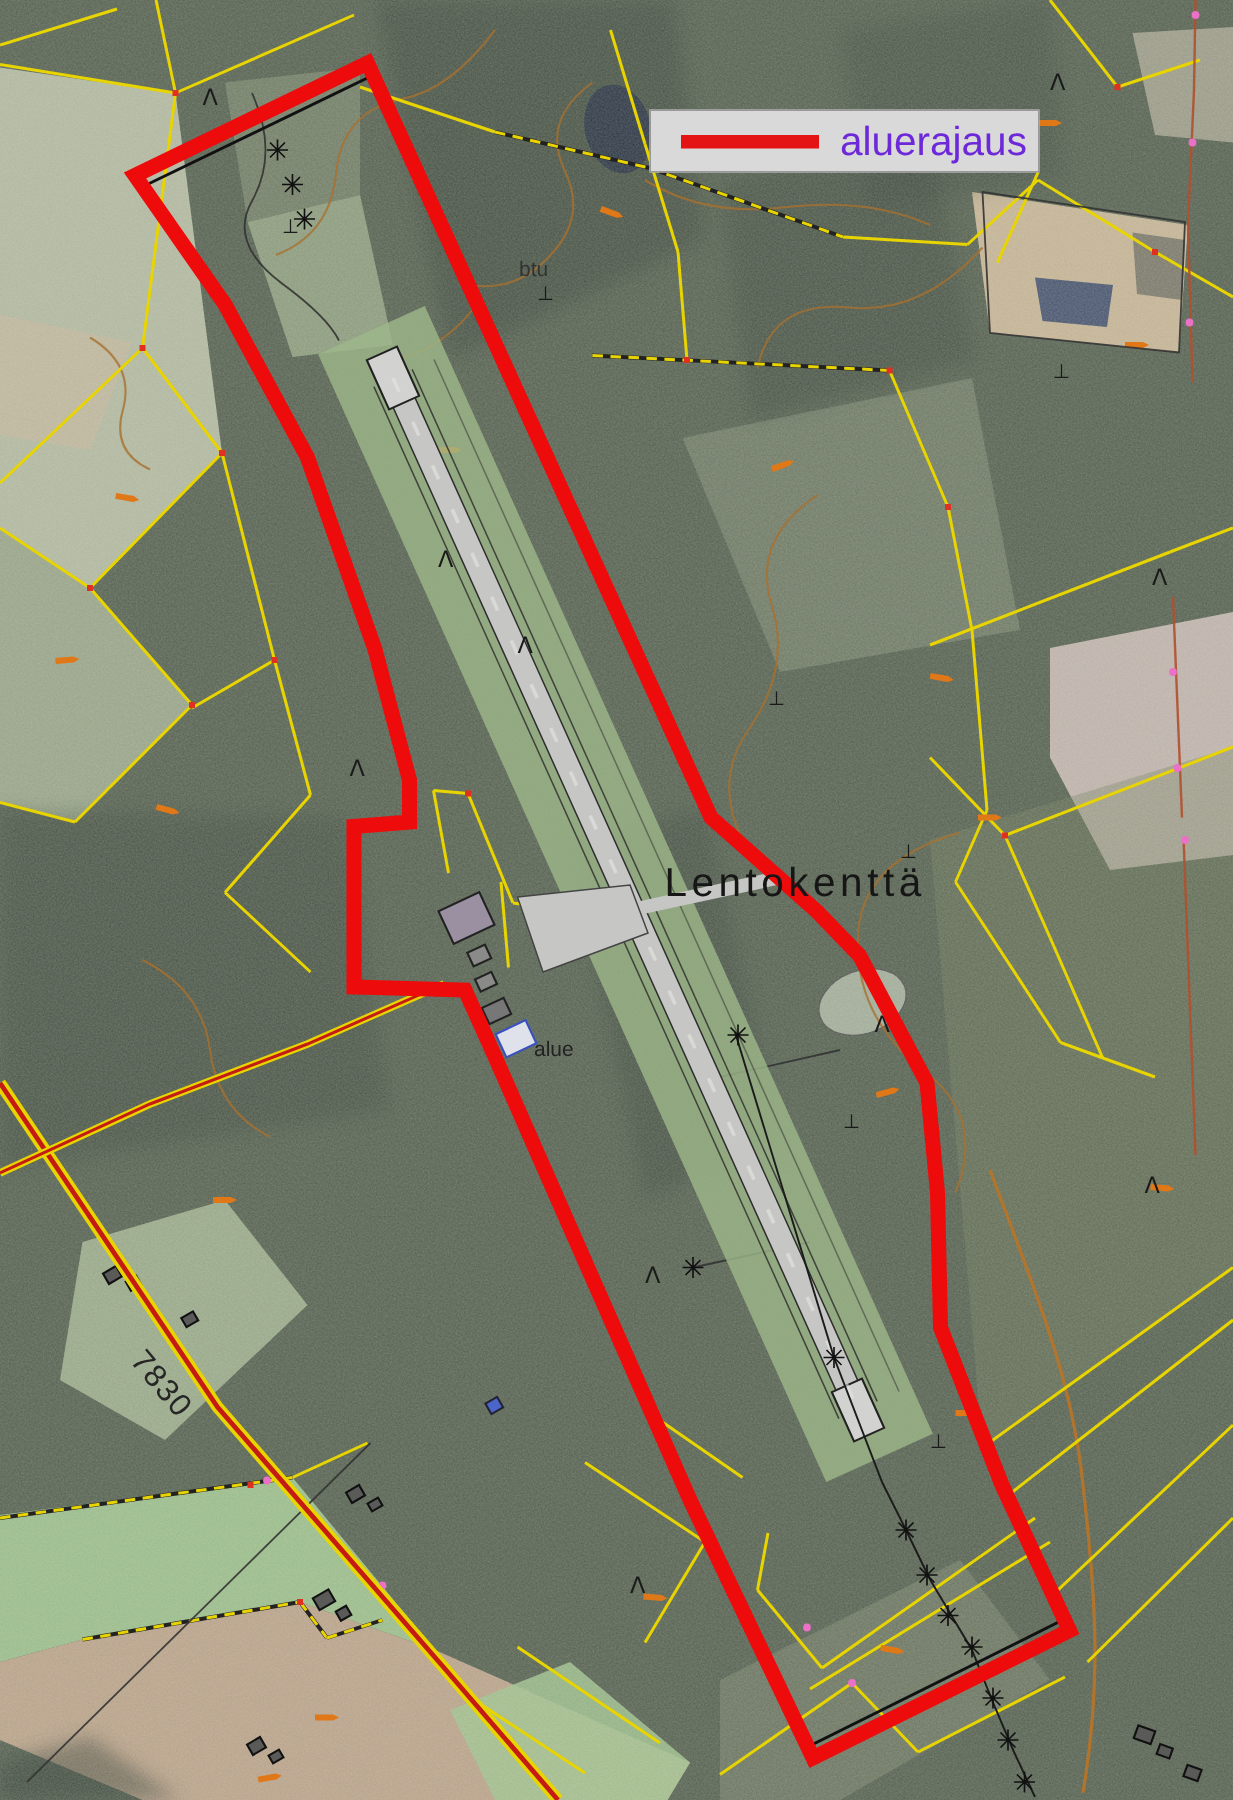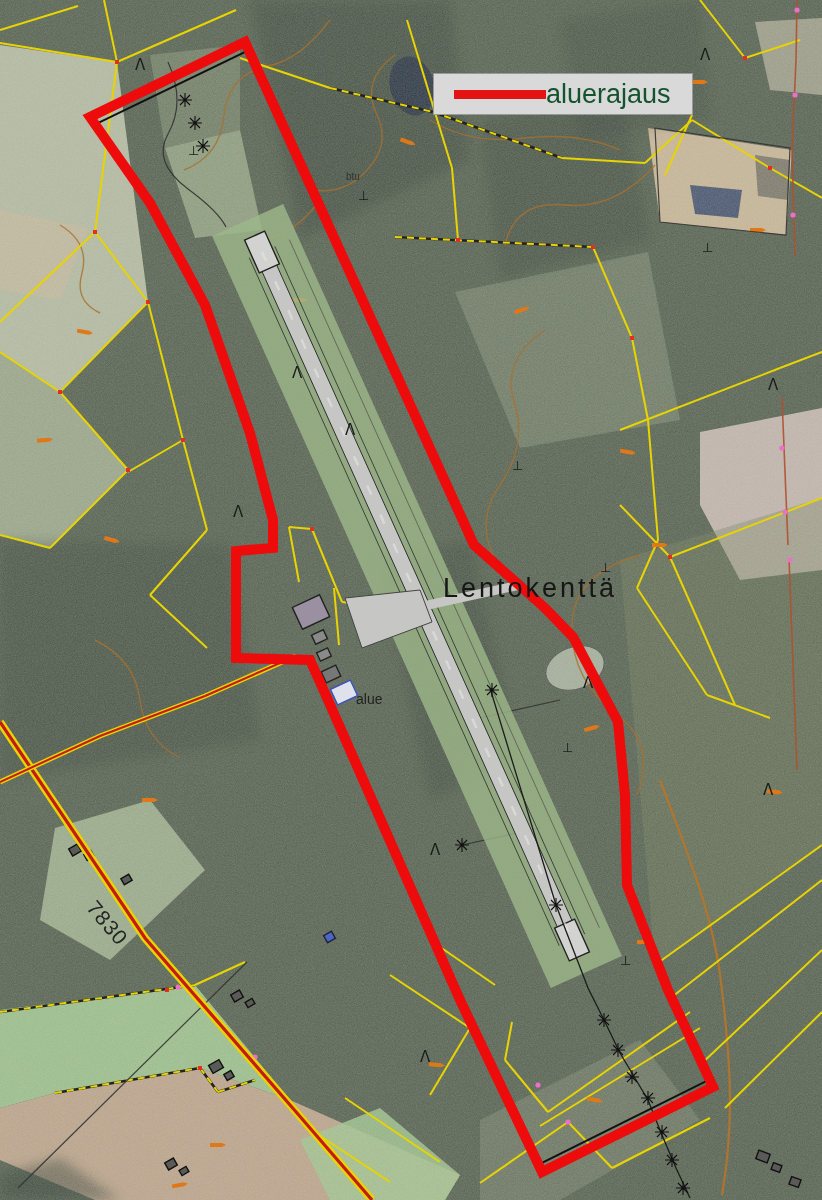--- a/index.html
+++ b/index.html
@@ -284,20 +284,20 @@
         <text x="358" y="200" font-size="13" fill="#1a1a1a" font-family="&quot;DejaVu Sans&quot;, sans-serif">⊥</text>
       </g>
     <g id="g-red">
         <polygon points="245,42 474,545 545,608 573,637 618,722 625,795 627,885 668,990 713,1087 542,1172 460,1000 328,700 310,660 236,658 236,551 273,548 273,520 250,433 205,305 150,203 90,117" fill="none" stroke="#111" stroke-width="2" transform="translate(6.02928571428572 9.41285714285715) scale(0.985)"></polygon>
         <polygon points="245,42 474,545 545,608 573,637 618,722 625,795 627,885 668,990 713,1087 542,1172 460,1000 328,700 310,660 236,658 236,551 273,548 273,520 250,433 205,305 150,203 90,117" fill="none" stroke="#ee0b0b" stroke-width="10" stroke-linejoin="miter"></polygon>
       </g>
   </svg>
 
   <div id="legend" style="left: 433px; top: 73px; width: 260px; height: 42px; background: rgb(217, 217, 217); border: 1px solid rgb(153, 153, 153);">
     <div class="swatch" style="margin-left: 20px; width: 92px; height: 9px; background: rgb(228, 20, 20);"></div>
-    <span class="legend-text" style="color: #14532d; font-size: 27px; margin-left: 0;">aluerajaus</span>
+    <span class="legend-text" style="color: #6d28d9; font-size: 27px; margin-left: 14px;">aluerajaus</span>
   </div>
 
   <div class="map-label" style="left: 443px; top: 573px; font-size: 27px; letter-spacing: 3px; color: rgb(22, 22, 22); text-align: center;"><span>Lentokenttä</span></div>
   <div class="map-label" style="left: 100px; top: 896px; font-size: 21px; letter-spacing: 1px; color: rgb(38, 38, 38); transform: rotate(50deg);"><span>7830</span></div>
-  <div class="map-label" style="left: 346px; top: 171px; font-size: 10px; letter-spacing: 0px; color: rgb(51, 51, 51);"><span>btu</span></div>
+  <div class="map-label" style="left: 346px; top: 171px; font-size: 14px; letter-spacing: 0px; color: rgb(51, 51, 51);"><span>btu</span></div>
   <div class="map-label" style="left: 356px; top: 691px; font-size: 14px; letter-spacing: 0px; color: rgb(34, 34, 34);"><span>alue</span></div>
 </div>
 
 </body></html>

